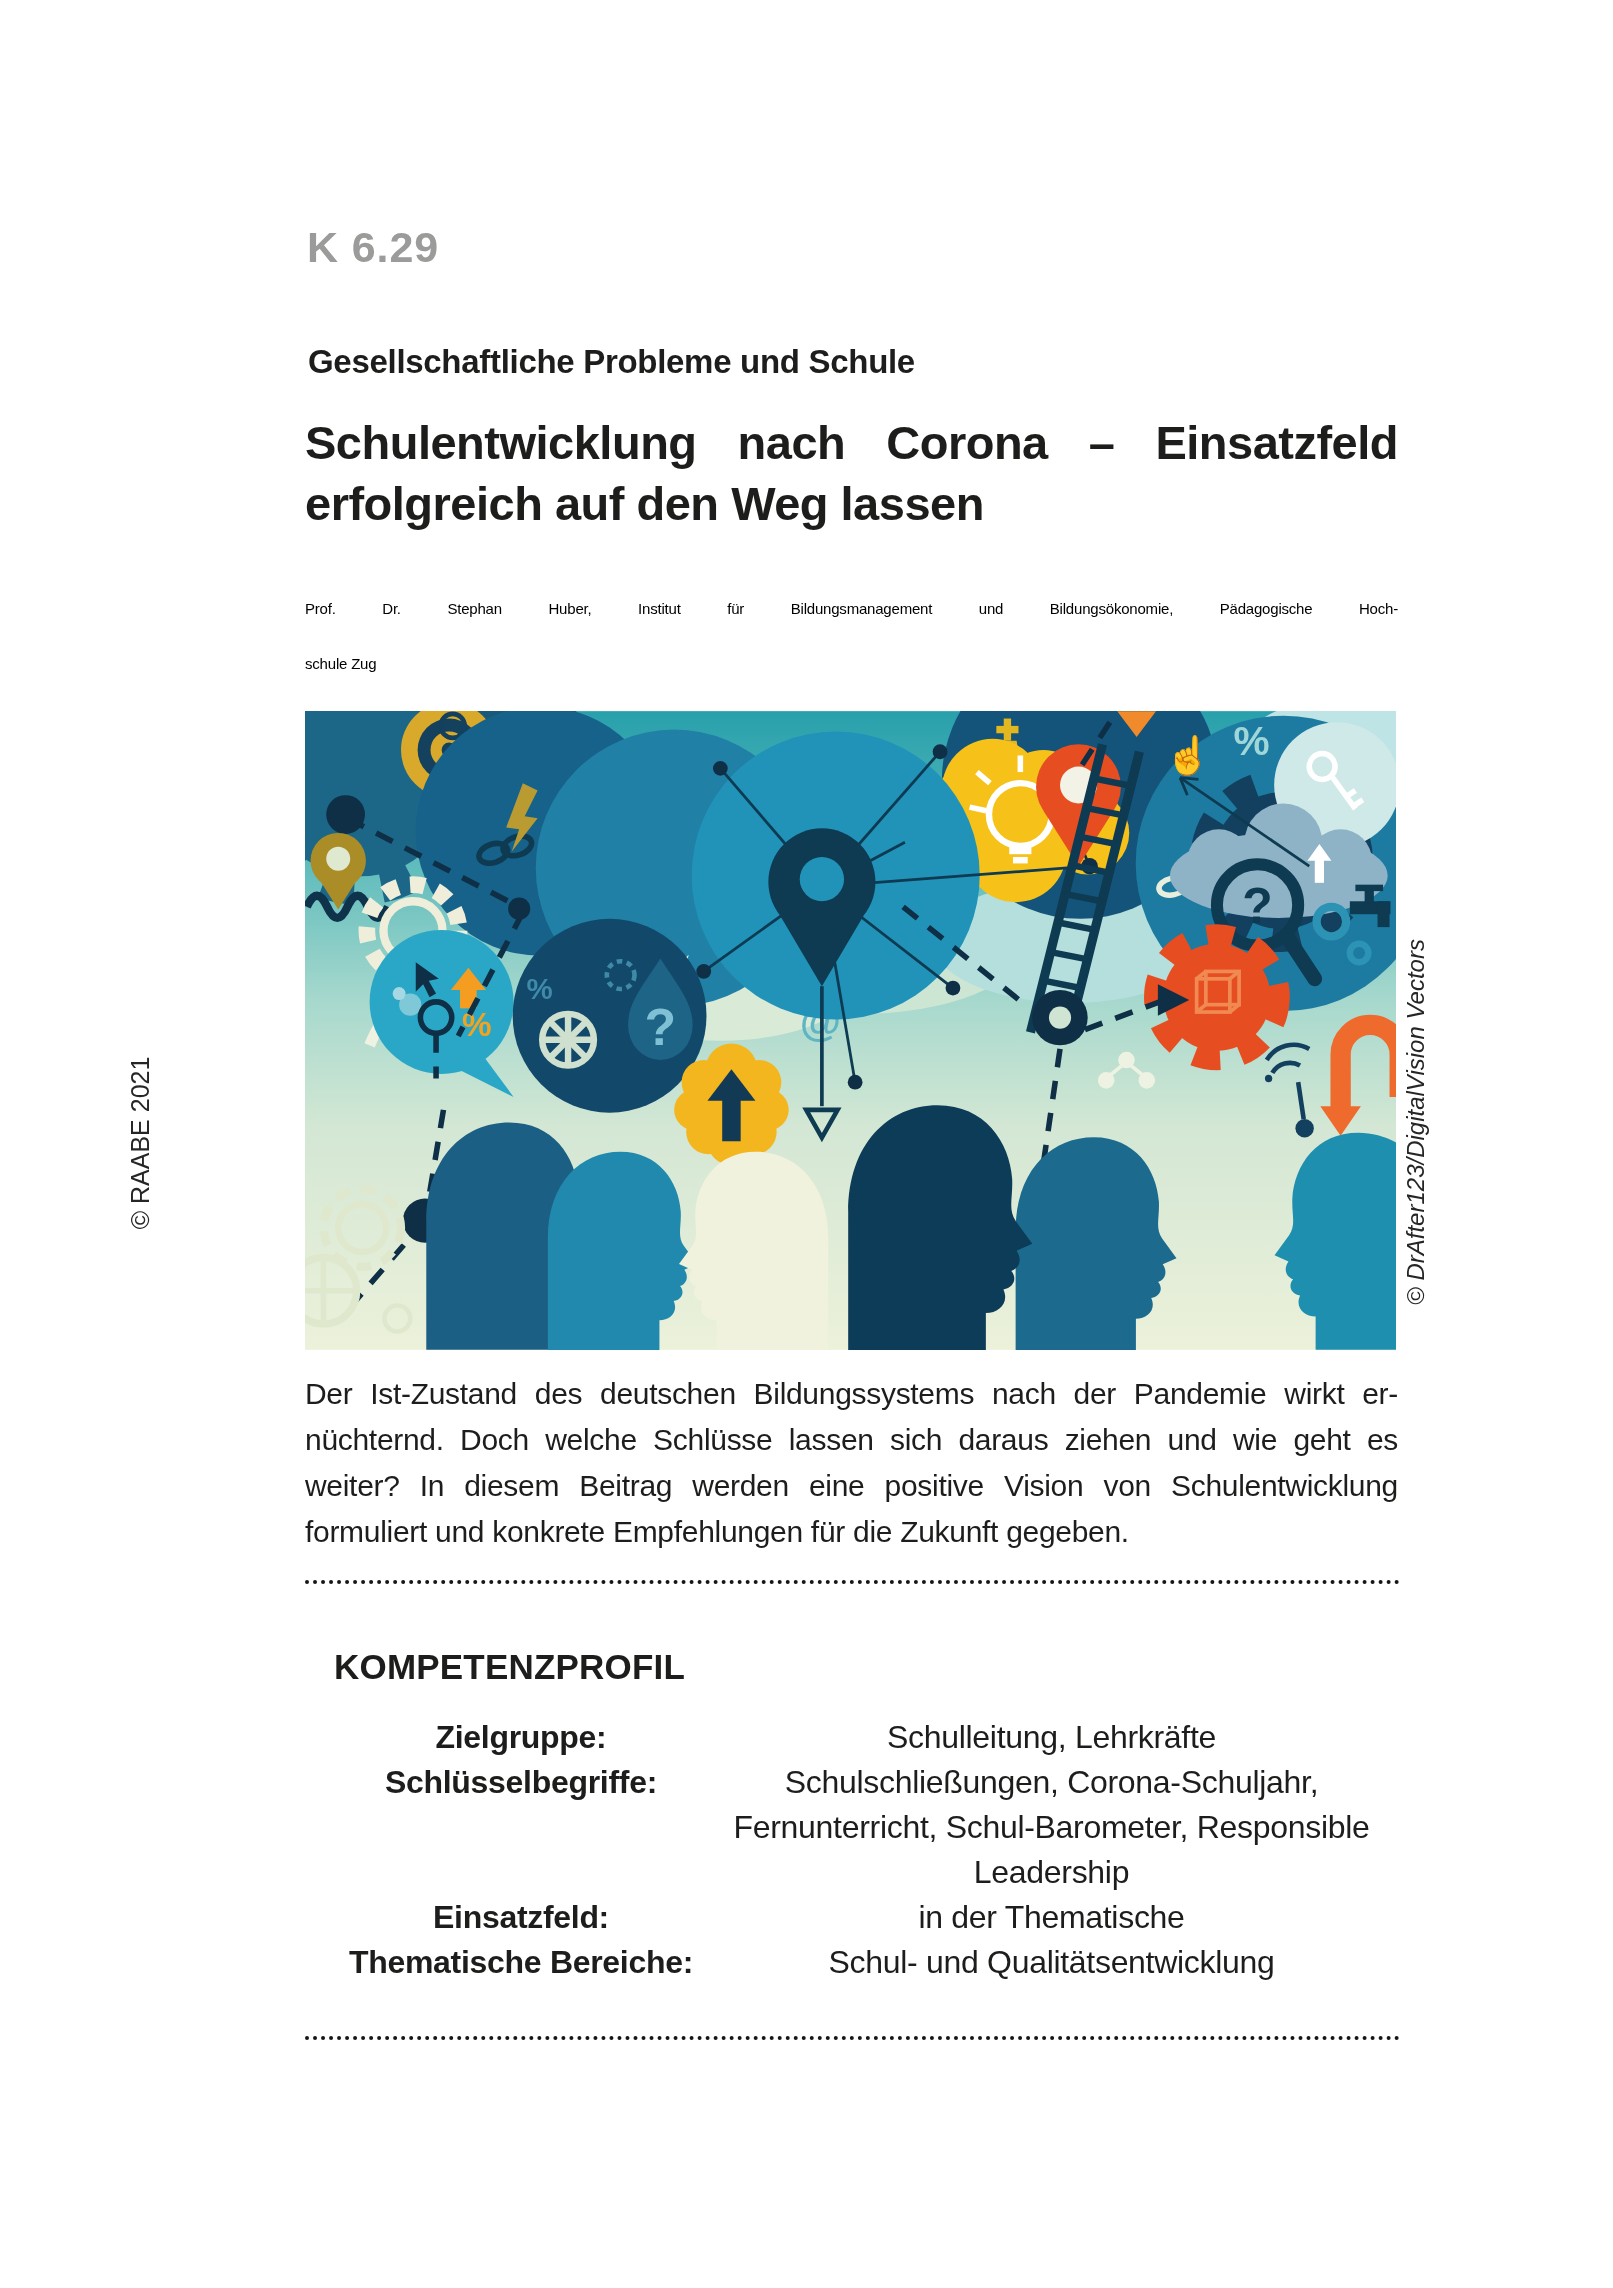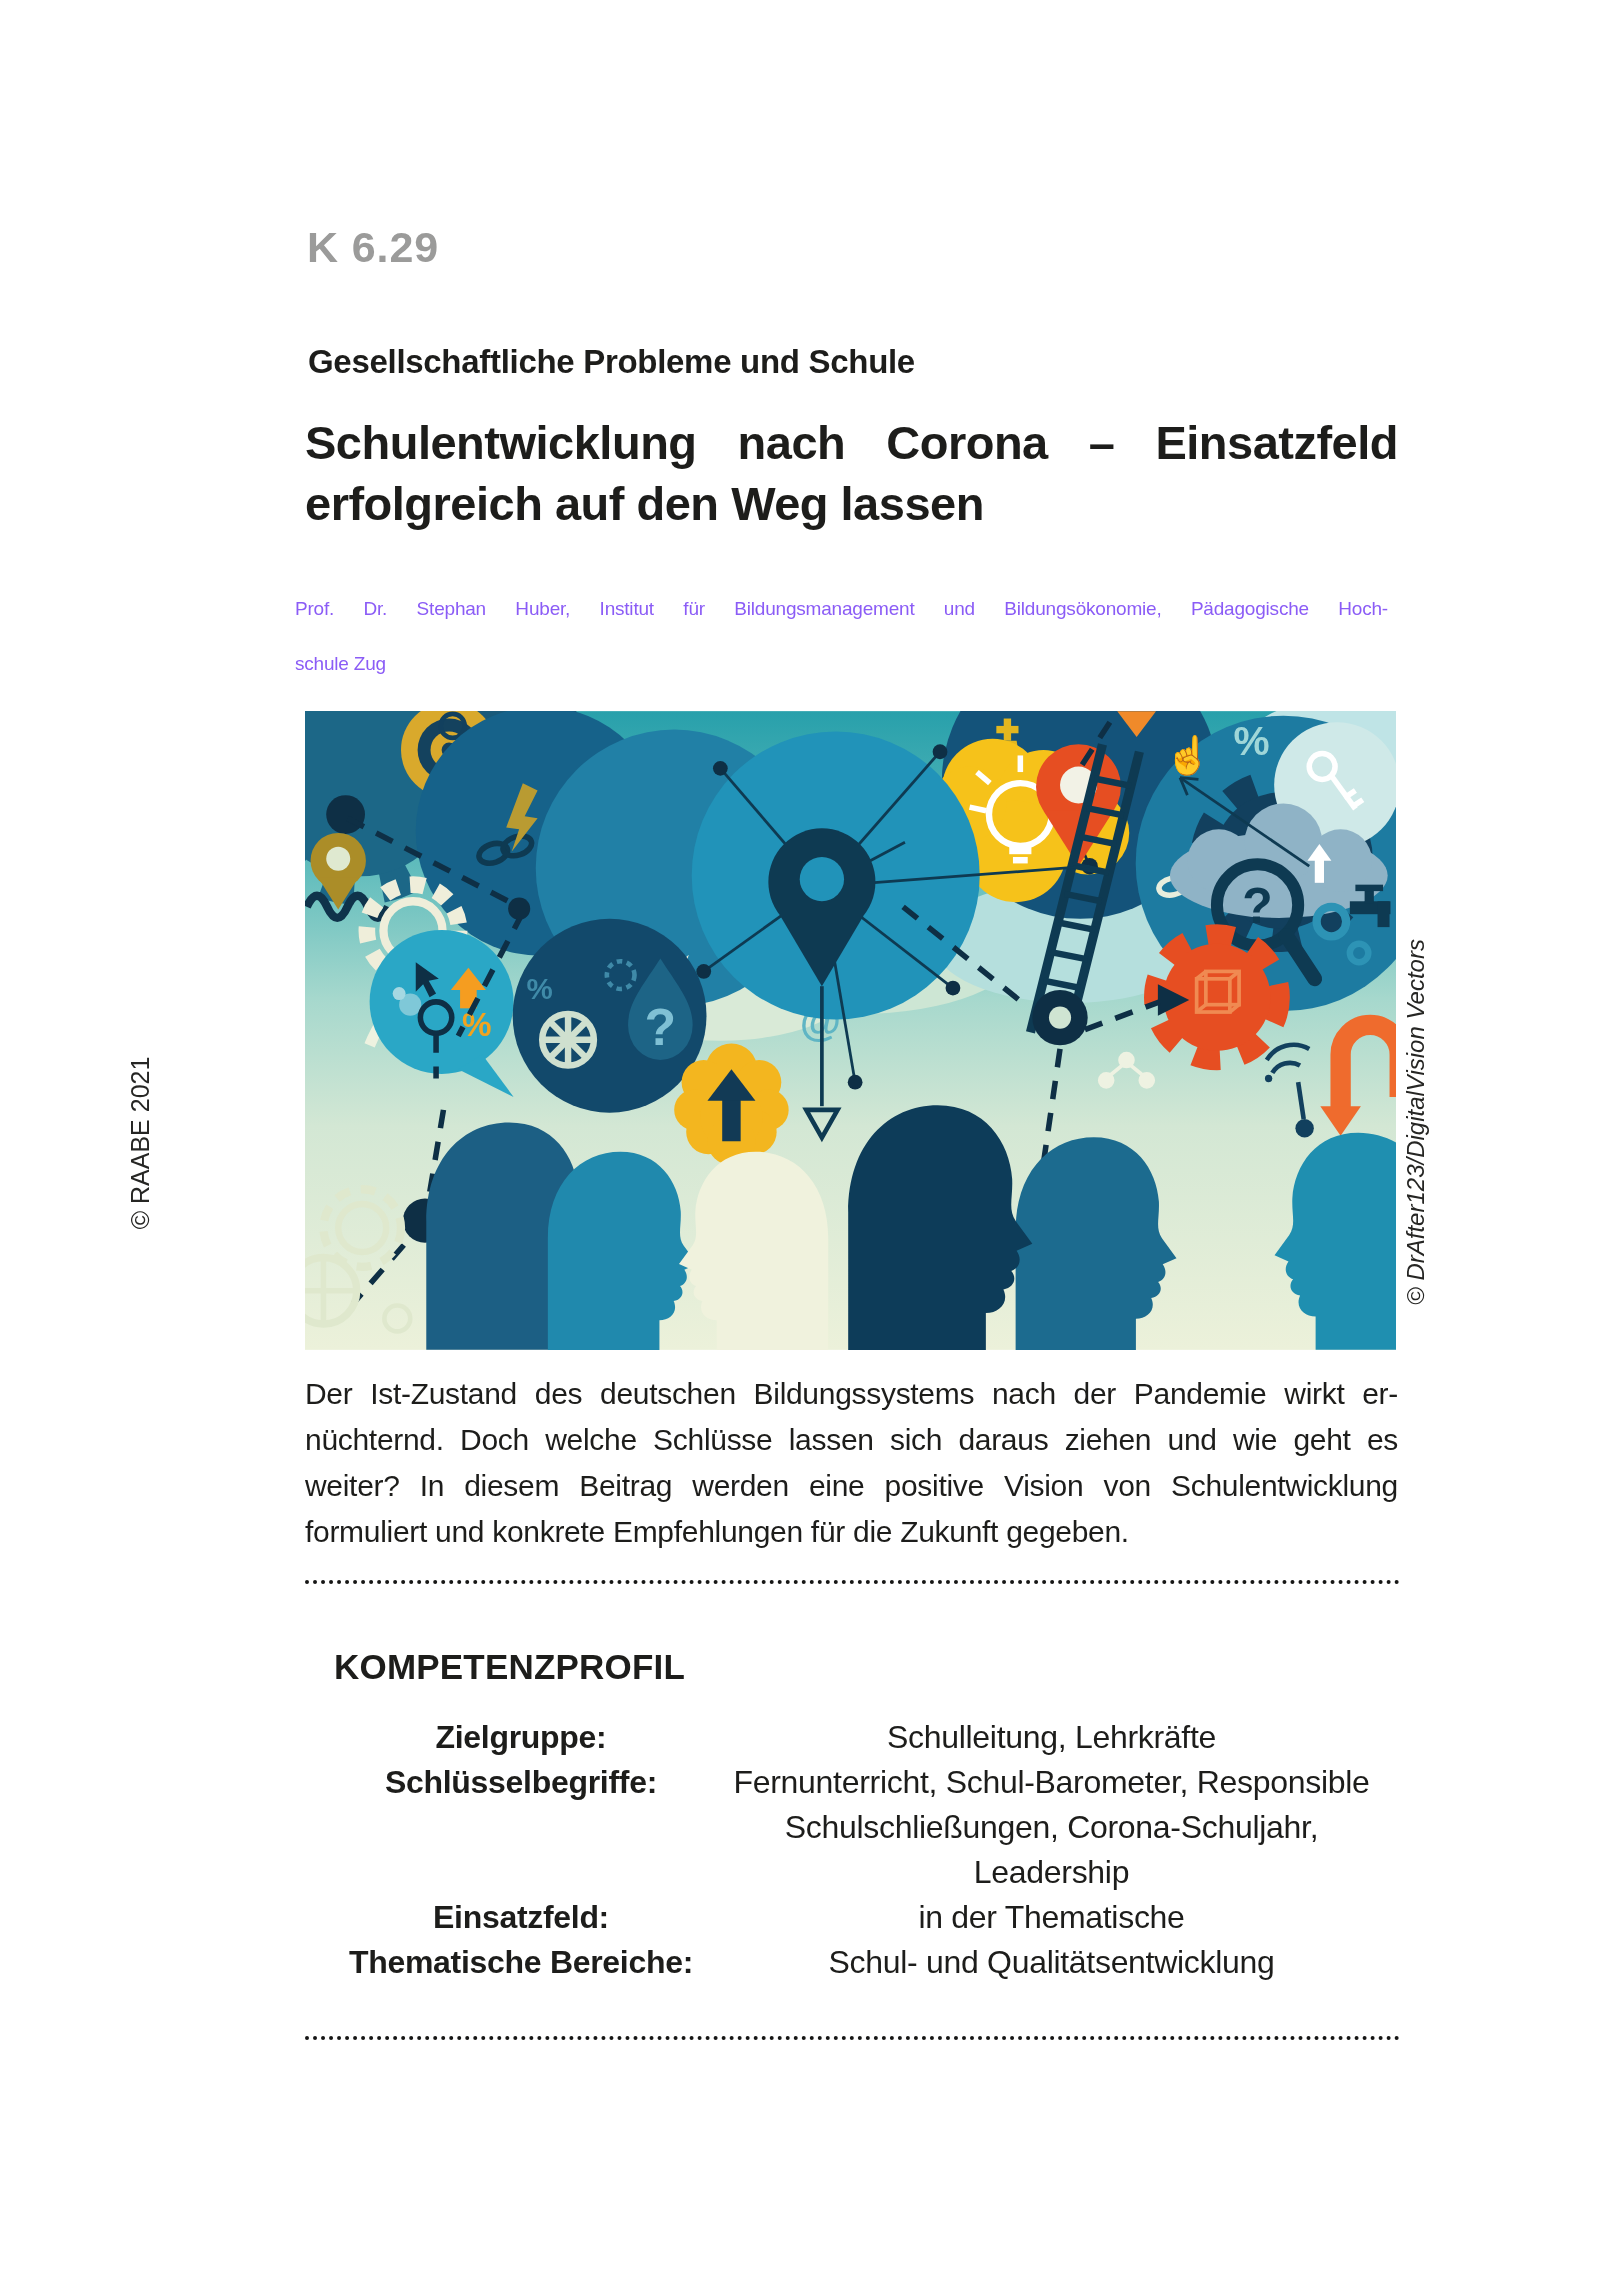--- a/index.html
+++ b/index.html
@@ -3,21 +3,21 @@
 <meta charset="utf-8">
 <style>
   html,body{margin:0;padding:0;background:#ffffff;}
   .page{position:relative;width:1613px;height:2289px;background:#ffffff;overflow:hidden;
         font-family:"Liberation Sans", sans-serif;color:#1d1d1b;}
   .abs{position:absolute;}
   .code{left:307px;top:223px;font-size:43px;font-weight:bold;color:#9b9b9a;letter-spacing:0.9px;}
   .kicker{left:308px;top:343px;font-size:33px;font-weight:bold;letter-spacing:-0.3px;}
   .title{left:305px;top:412px;width:1093px;font-size:47px;font-weight:bold;line-height:61px;letter-spacing:-0.5px;}
   .stretch{text-align:justify;text-align-last:justify;}
-  .author{left:295px;top:581px;width:1093px;font-size:19px;color:#8b5cf6;line-height:55px;letter-spacing:-0.2px;}
+  .author{left:305px;top:581px;width:1093px;font-size:15px;color:#000000;line-height:55px;letter-spacing:-0.2px;}
   .figure{left:305px;top:711px;width:1091px;height:639px;}
   .vtext{white-space:nowrap;font-size:25px;color:#262624;}
   .raabe{left:140px;top:1143px;transform:translate(-50%,-50%) rotate(-90deg);}
   .credit{left:1416px;top:1122px;transform:translate(-50%,-50%) rotate(-90deg);font-style:italic;font-size:24px;}
   .abstract{left:305px;top:1371px;width:1093px;font-size:30px;line-height:46px;letter-spacing:-0.3px;}
   .rule{left:305px;top:1580px;width:1095px;height:0;border-bottom:4.6px dotted #161615;}
   .rule2{top:2036px;}
   .kp-heading{left:334px;top:1647px;font-size:35px;font-weight:bold;letter-spacing:0.2px;}
   .kp-table{left:334px;top:1715px;width:1061px;display:grid;grid-template-columns:374px auto;
             font-size:32px;line-height:45px;letter-spacing:-0.3px;text-align:center;}
@@ -384,22 +384,22 @@
 
   <div class="abs kp-heading">KOMPETENZPROFIL</div>
 
   <div class="abs kp-table">
       <div class="kp-label">Zielgruppe:</div>
       <div class="kp-value">
         <div>Schulleitung, Lehrkräfte</div>
       </div>
       <div class="kp-label">Schlüsselbegriffe:</div>
       <div class="kp-value">
+        <div>Schulschließungen, Corona-Schuljahr,</div>
         <div>Fernunterricht, Schul-Barometer, Responsible</div>
-        <div>Schulschließungen, Corona-Schuljahr,</div>
         <div>Leadership</div>
       </div>
       <div class="kp-label">Einsatzfeld:</div>
       <div class="kp-value">
         <div>in der Thematische</div>
       </div>
       <div class="kp-label">Thematische Bereiche:</div>
       <div class="kp-value">
         <div>Schul- und Qualitätsentwicklung</div>
       </div>

